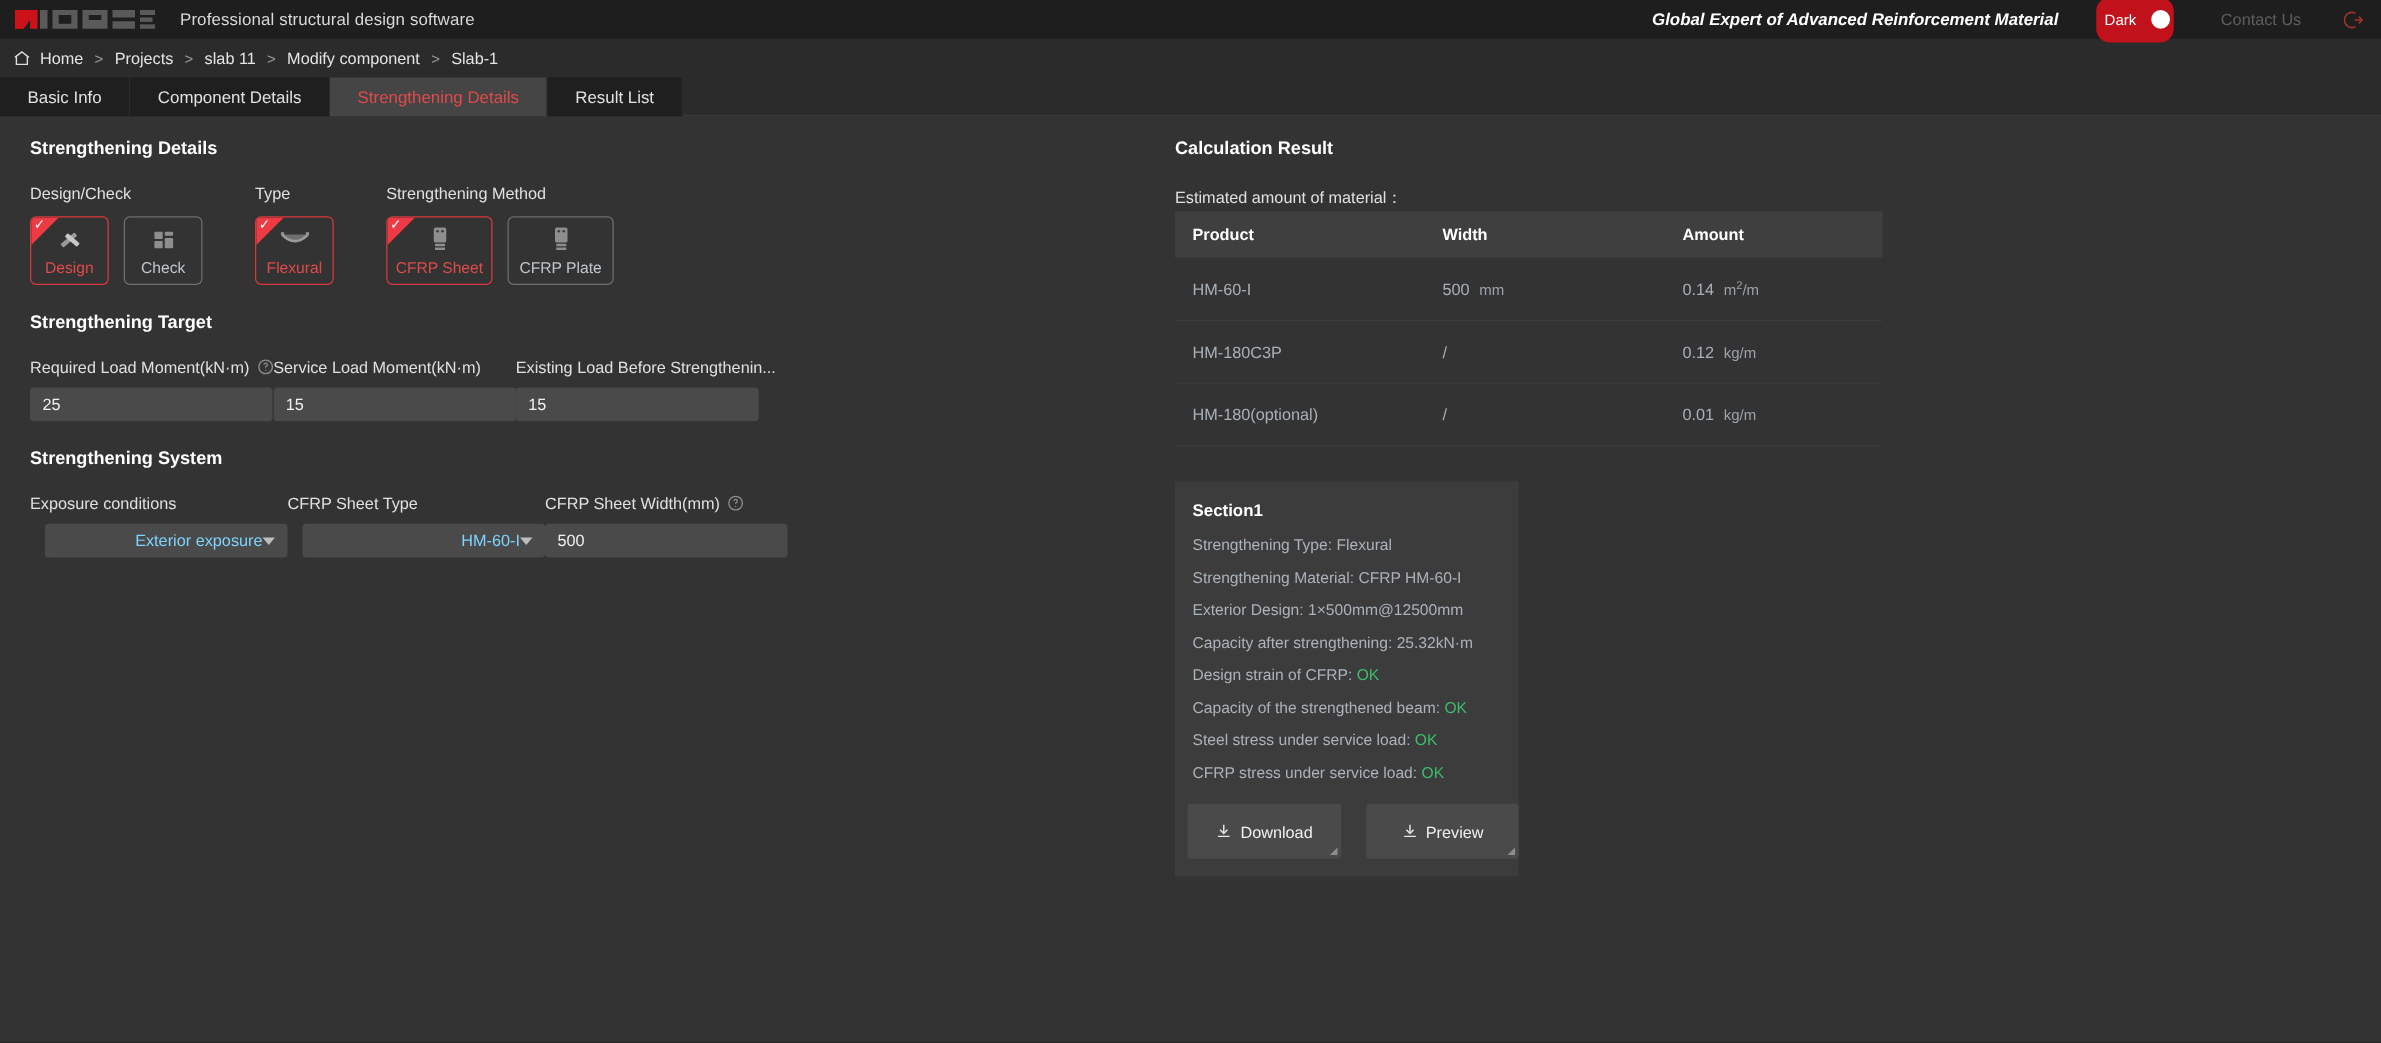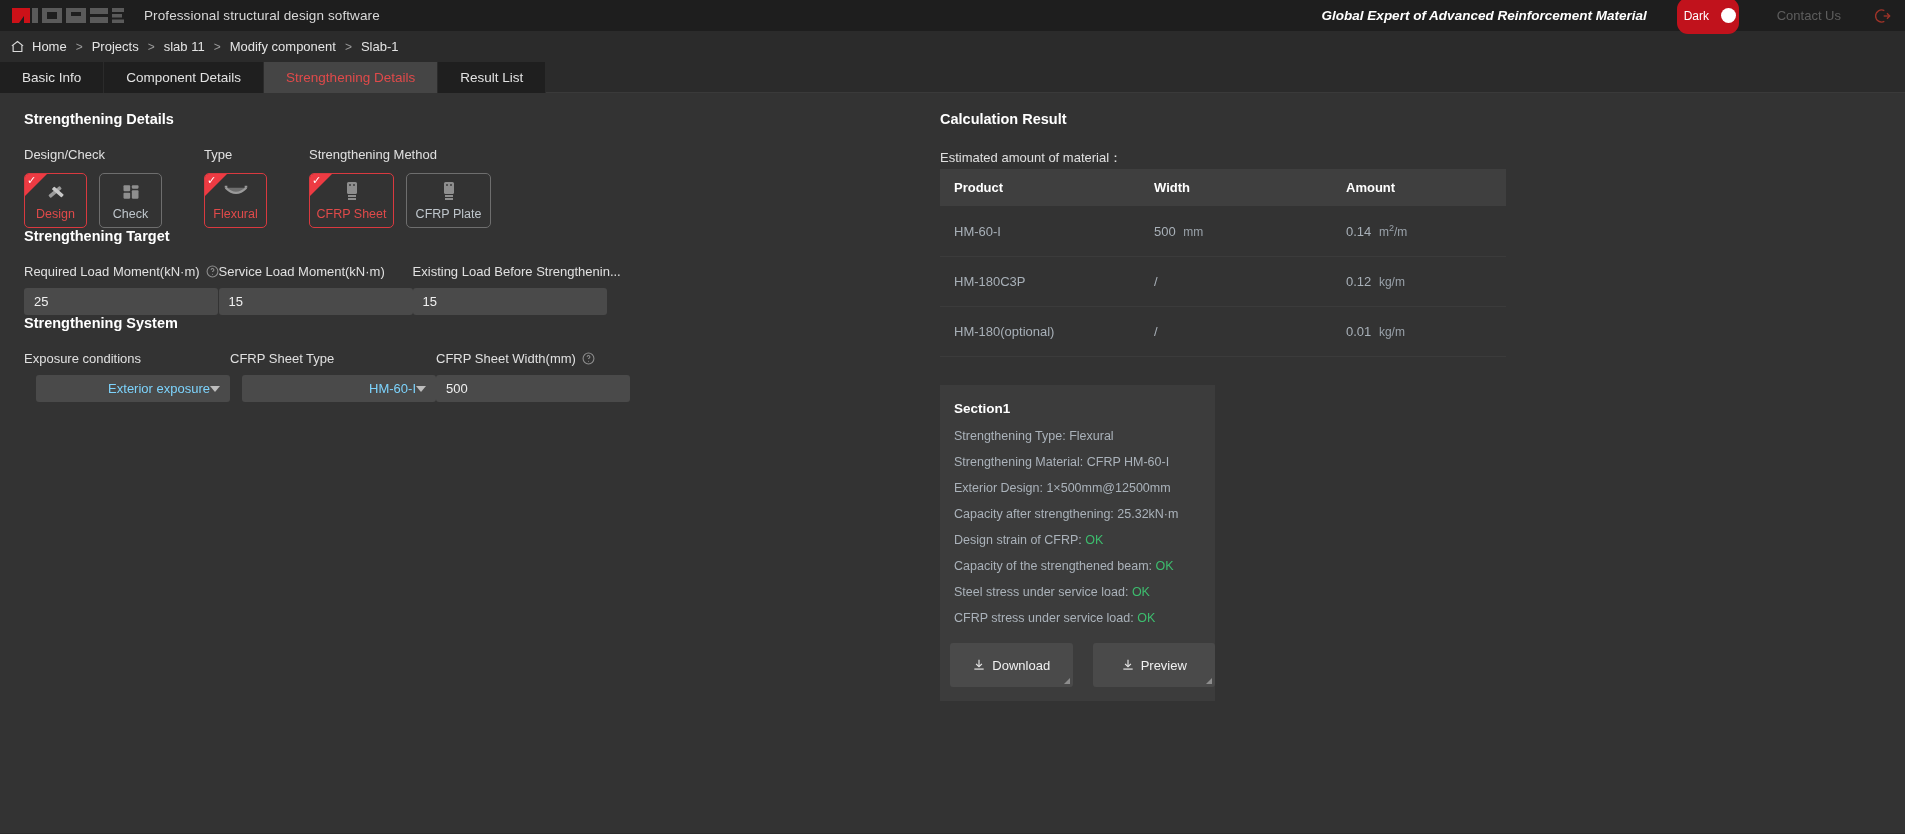--- a/index.html
+++ b/index.html
@@ -128,21 +128,21 @@
     flex: 1;
     padding: 18px 0 0 0;
   }
 
   .section-title {
     font-size: 14.5px;
     font-weight: bold;
     color: #ffffff;
     margin: 0 0 20px 0;
   }
-  .section-title.mt { }
+  .section-title.mt { margin-top: 22px; }
 
   
   .group-row { display: flex; }
   .group-col { }
   .group-label {
     font-size: 13px;
     color: #e0e0e0;
     margin-bottom: 11px;
     display: flex;
     align-items: center;

